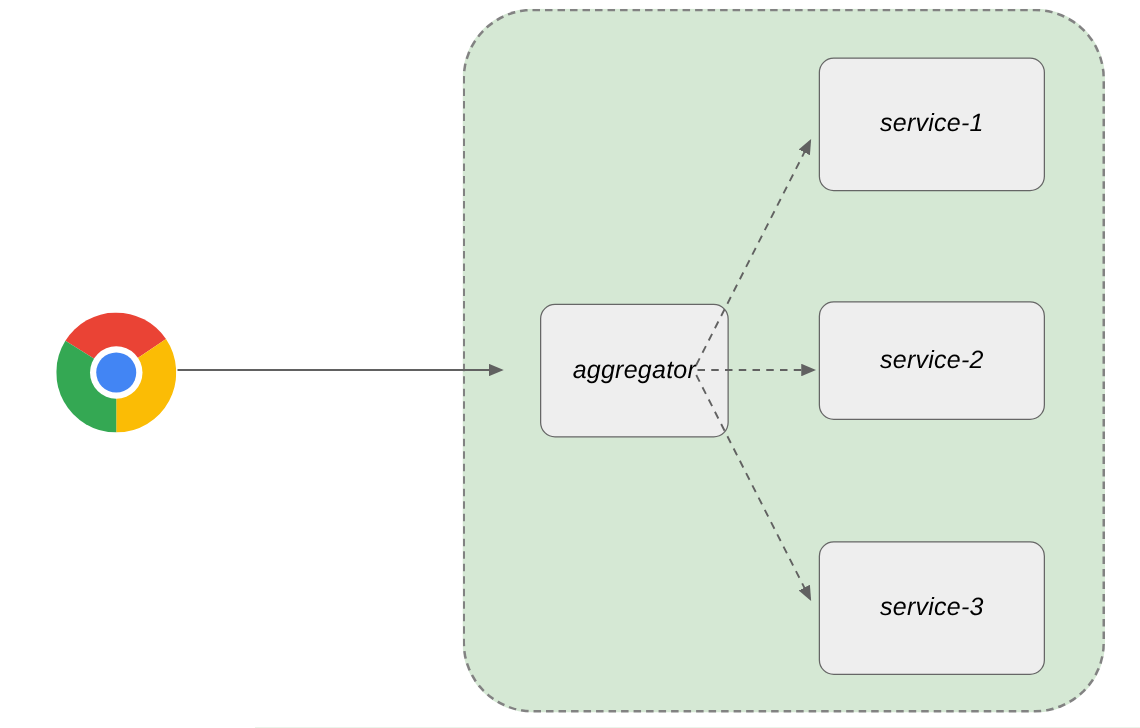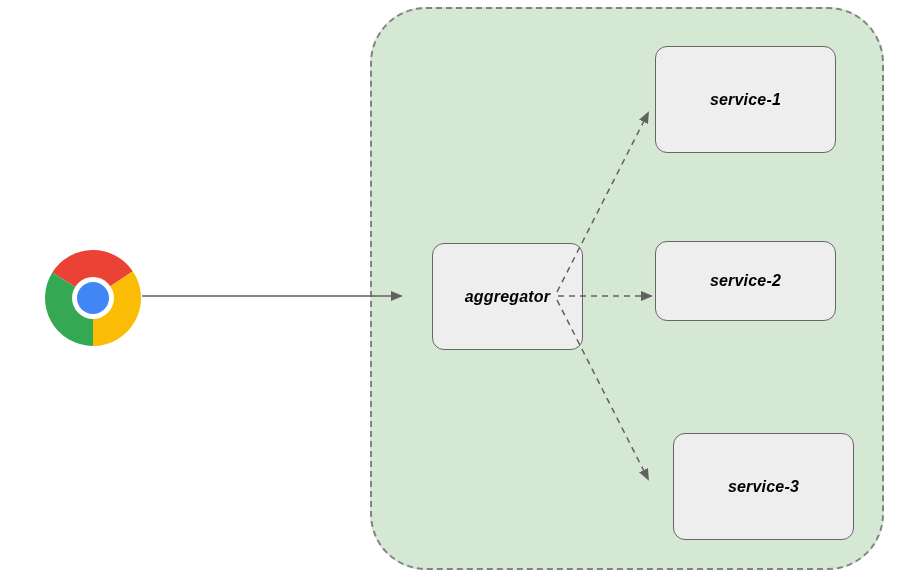--- a/index.html
+++ b/index.html
@@ -28,27 +28,27 @@
     background:var(--group-fill);
     border:2px dashed var(--group-border);
     border-radius:56px;
   }
   .node{
     position:absolute;box-sizing:border-box;
     background:var(--node-fill);
     border:1.5px solid var(--node-border);
     border-radius:12px;
     display:flex;align-items:center;justify-content:center;
-    font-weight:bold;font-style:italic;font-size:16px;color:var(--text);
+    font-weight:normal;font-style:italic;font-size:20px;color:var(--text);
     letter-spacing:0.2px;
   }
   #node-aggregator{left:405px;top:243px;width:151px;height:107px;margin-left:27px;}
   #node-service1 {left:655px;top:46px; width:181px;height:107px;}
-  #node-service2 {left:655px;top:241px;width:181px;height:80px;}
-  #node-service3 {left:673px;top:433px;width:181px;height:107px;}
+  #node-service2 {left:655px;top:241px;width:181px;height:95px;}
+  #node-service3 {left:655px;top:433px;width:181px;height:107px;}
   .browser-node{
     position:absolute;left:45px;top:250px;width:96px;height:96px;
   }
   .edges{
     position:absolute;left:0;top:0;width:912px;height:582px;
     pointer-events:none;
   }
   .edge-line{stroke:var(--edge);stroke-width:1.5;fill:none;}
   .edge-dashed{stroke-dasharray:6 5;}
 </style>

